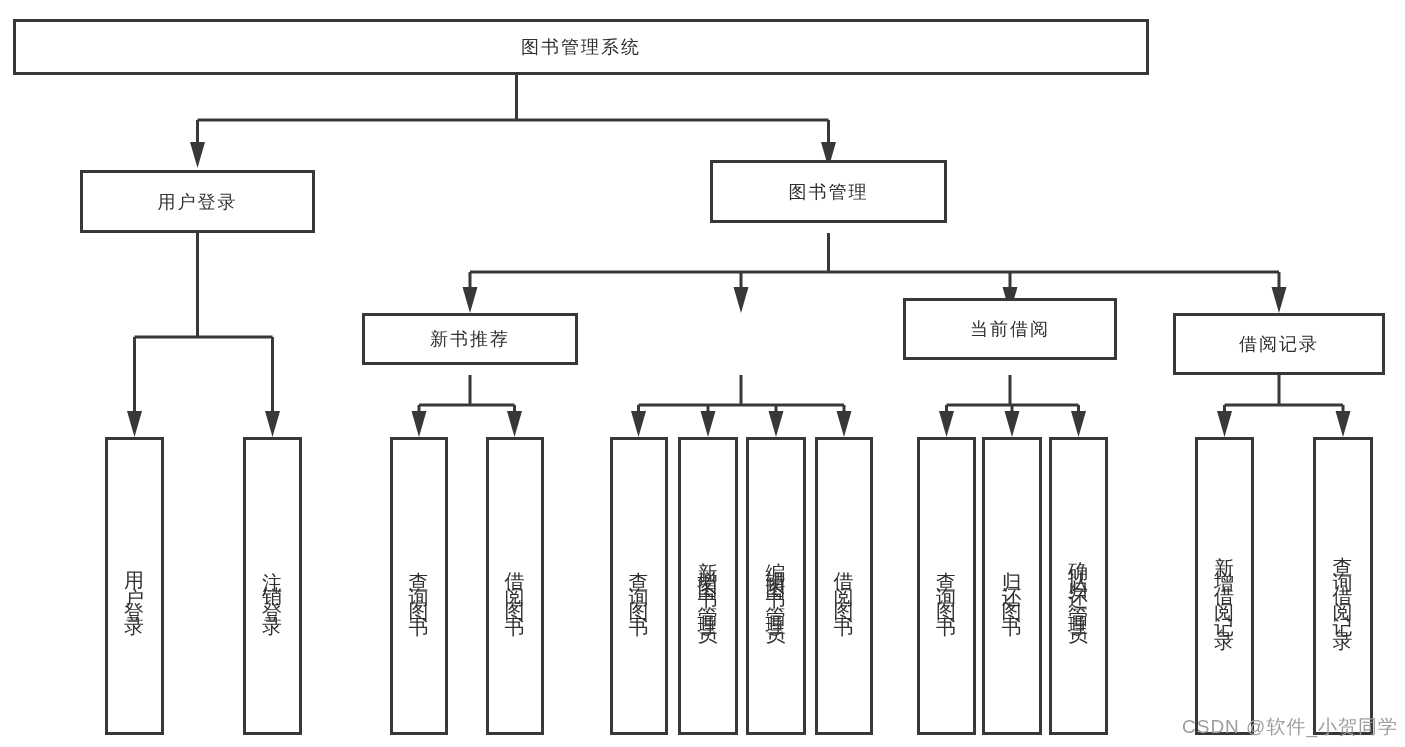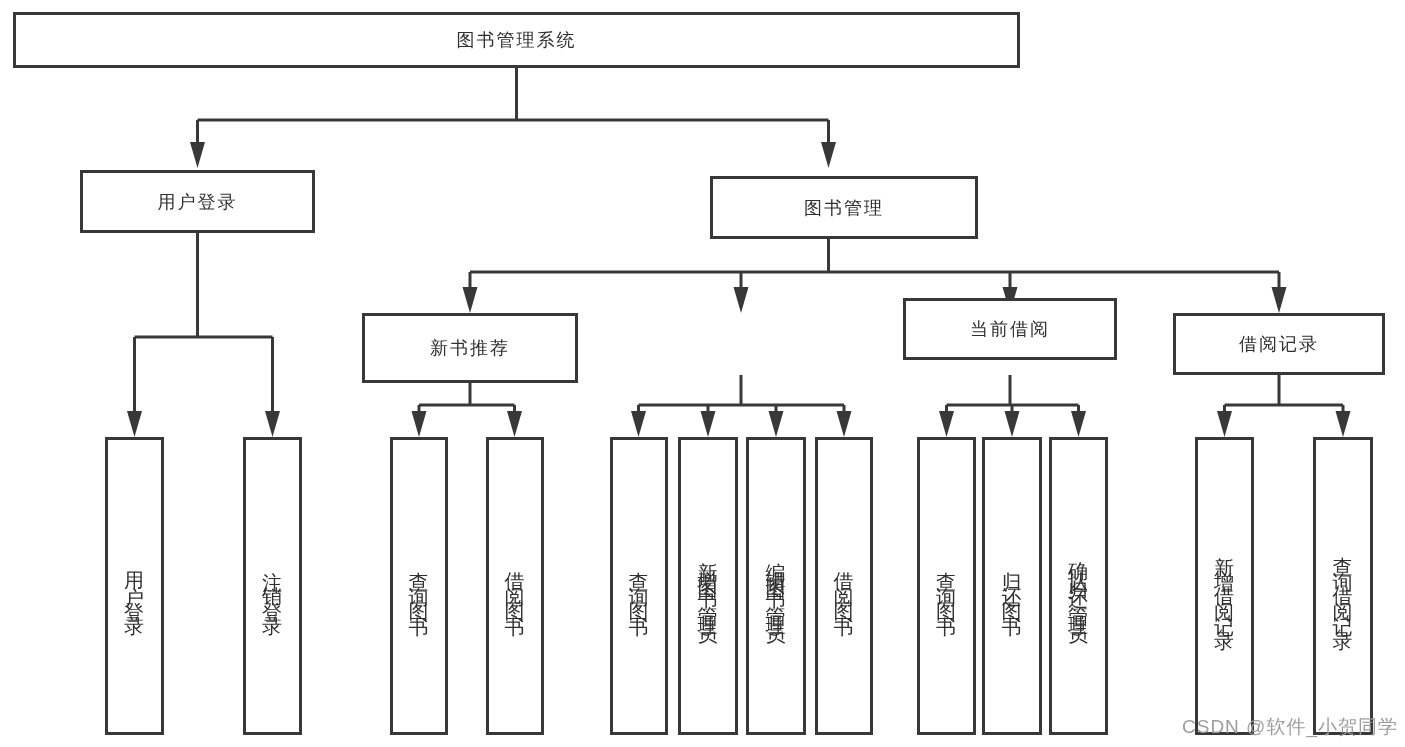--- a/index.html
+++ b/index.html
@@ -88,26 +88,26 @@
     <path d="M1010 375 V405 M946.5 405 H1078.5 M946.5 405 V413 M1012 405 V413 M1078.5 405 V413"></path>
     <polygon points="939,411 954,411 946.5,437"></polygon>
     <polygon points="1004.5,411 1019.5,411 1012,437"></polygon>
     <polygon points="1071,411 1086,411 1078.5,437"></polygon>
 
     <path d="M1279 375 V405 M1224.5 405 H1343 M1224.5 405 V413 M1343 405 V413"></path>
     <polygon points="1217,411 1232,411 1224.5,437"></polygon>
     <polygon points="1335.5,411 1350.5,411 1343,437"></polygon>
   </svg>
 
-  <div class="hbox" style="left:13px;top:12px;width:1007px;height:56px">图书管理系统</div>
+  <div class="hbox" style="left:13px;top:19px;width:1136px;height:56px">图书管理系统</div>
 
   <div class="hbox" style="left:80px;top:170px;width:235px;height:63px">用户登录</div>
-  <div class="hbox" style="left:710px;top:176px;width:268px;height:63px">图书管理</div>
+  <div class="hbox" style="left:710px;top:160px;width:237px;height:63px">图书管理</div>
 
-  <div class="hbox" style="left:362px;top:313px;width:216px;height:70px">新书推荐</div>
+  <div class="hbox" style="left:362px;top:313px;width:216px;height:52px">新书推荐</div>
   <div class="hbox" style="left:903px;top:298px;width:214px;height:62px">当前借阅</div>
   <div class="hbox" style="left:1173px;top:313px;width:212px;height:62px">借阅记录</div>
 
   <div class="vbox" style="left:105px;top:437px;width:59px;height:298px">
     <span class="vtext">用户登录</span>
   </div>
   <div class="vbox" style="left:243px;top:437px;width:59px;height:298px">
     <span class="vtext">注销登录</span>
   </div>
 

